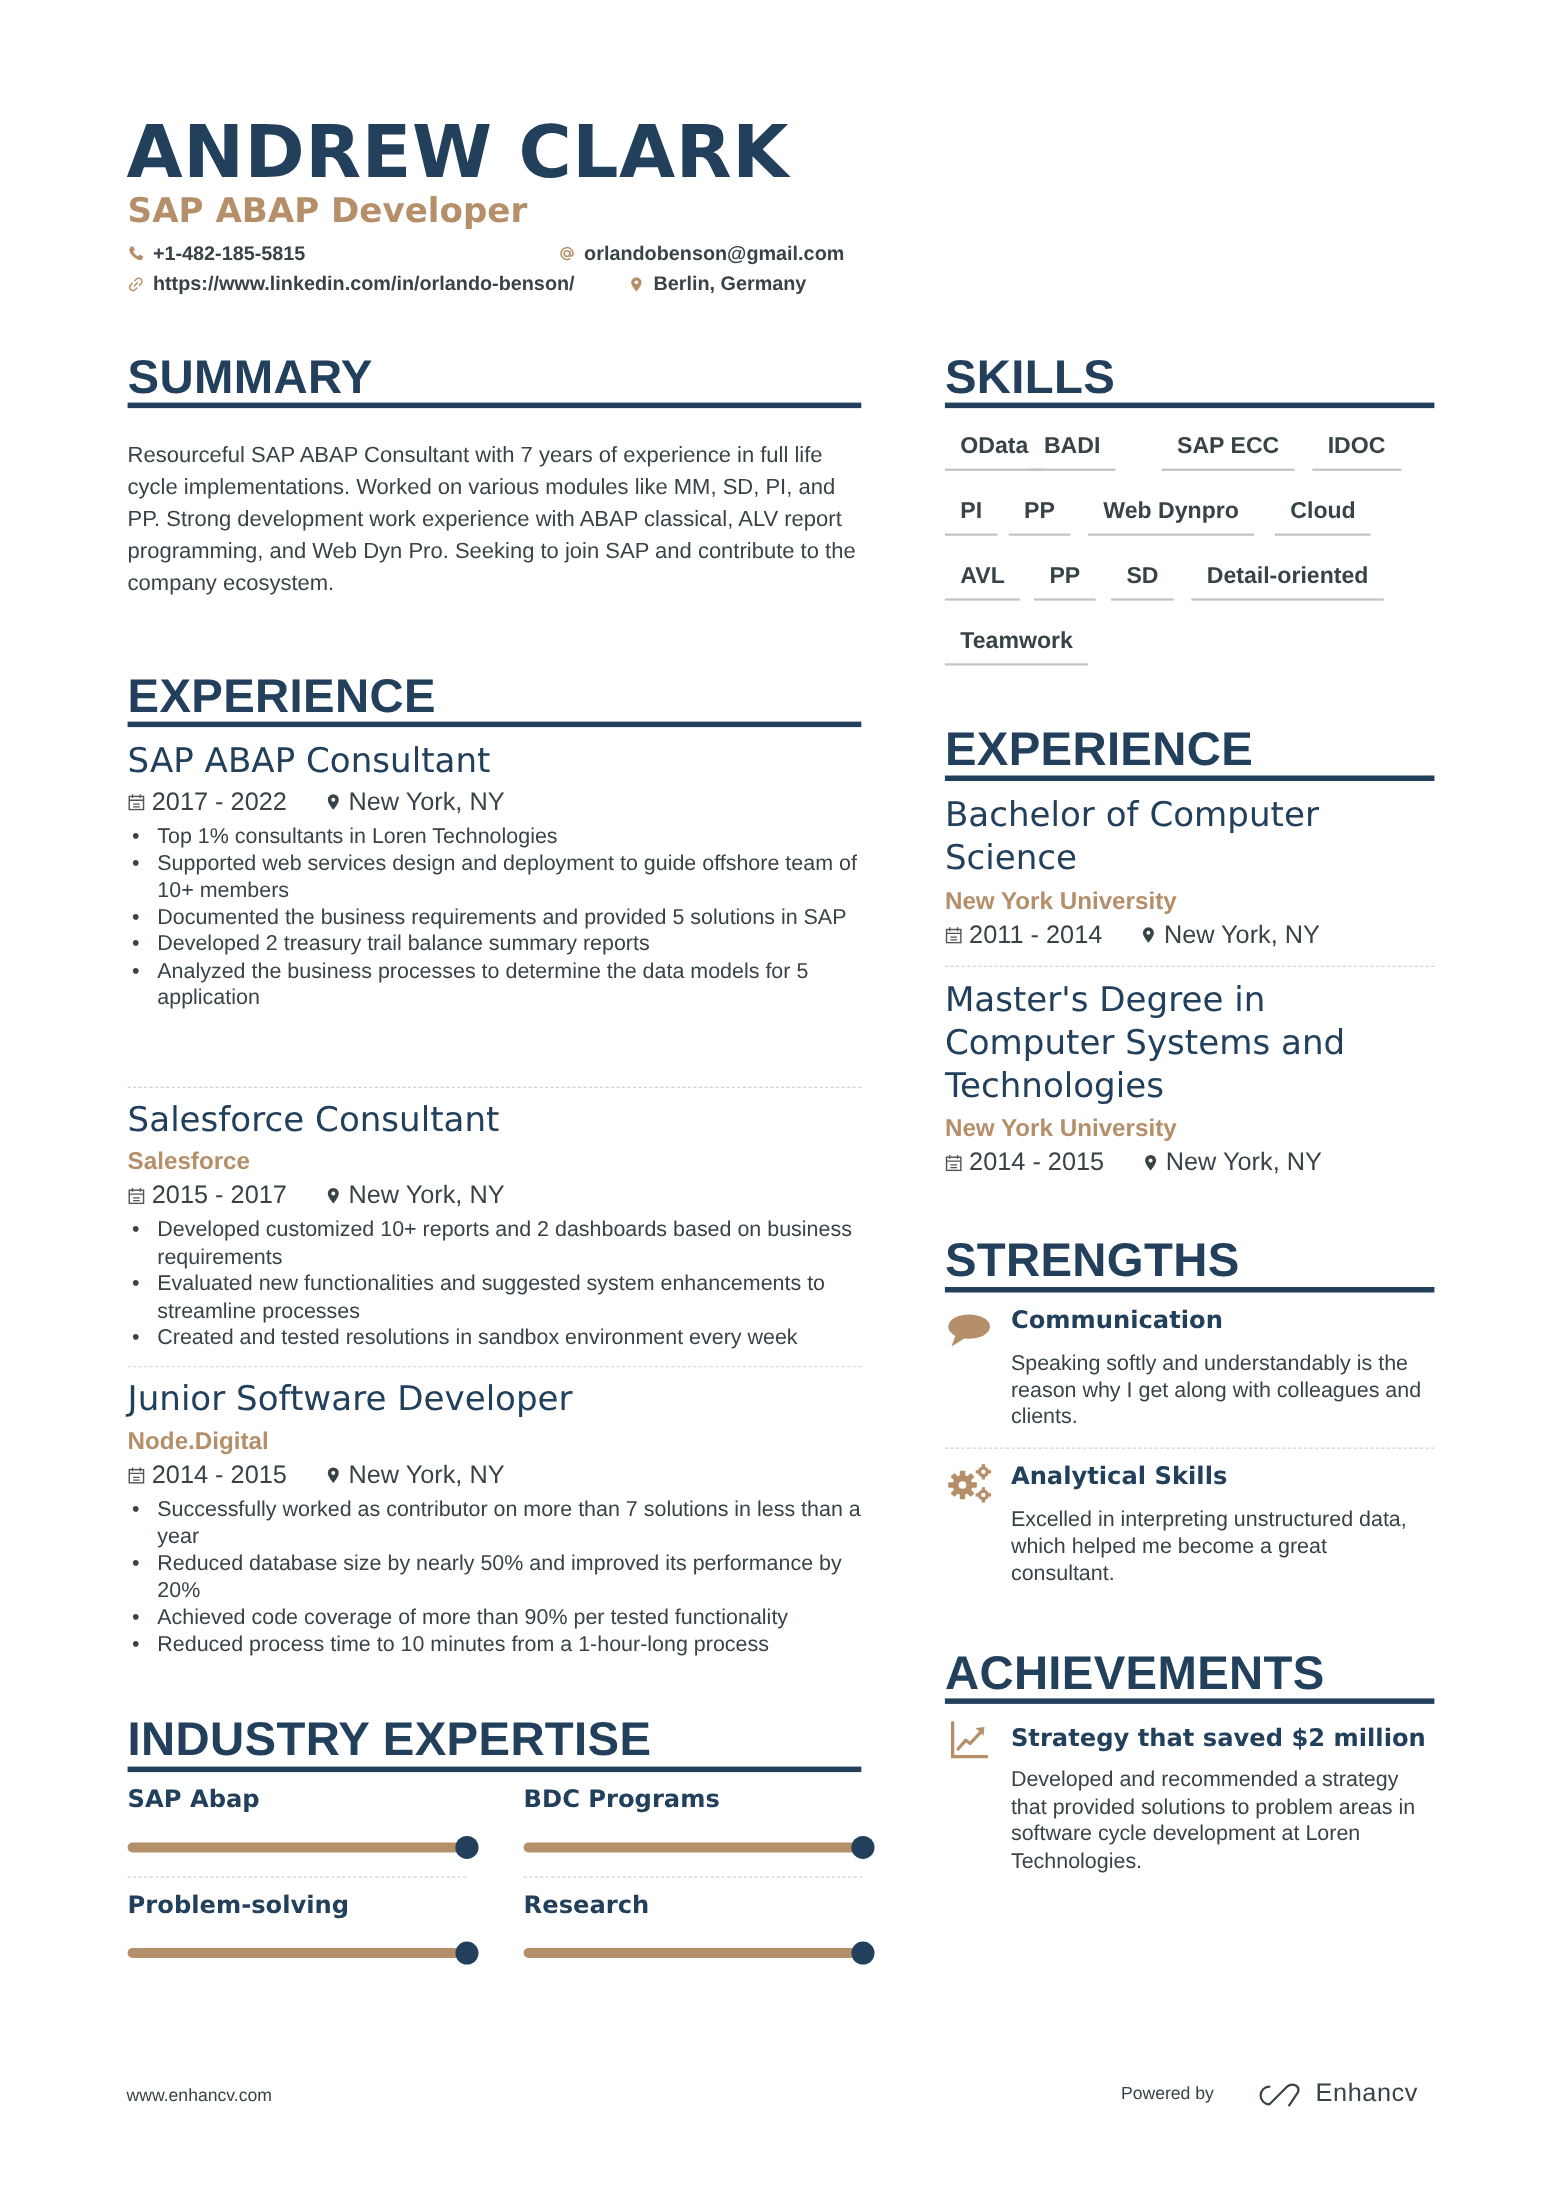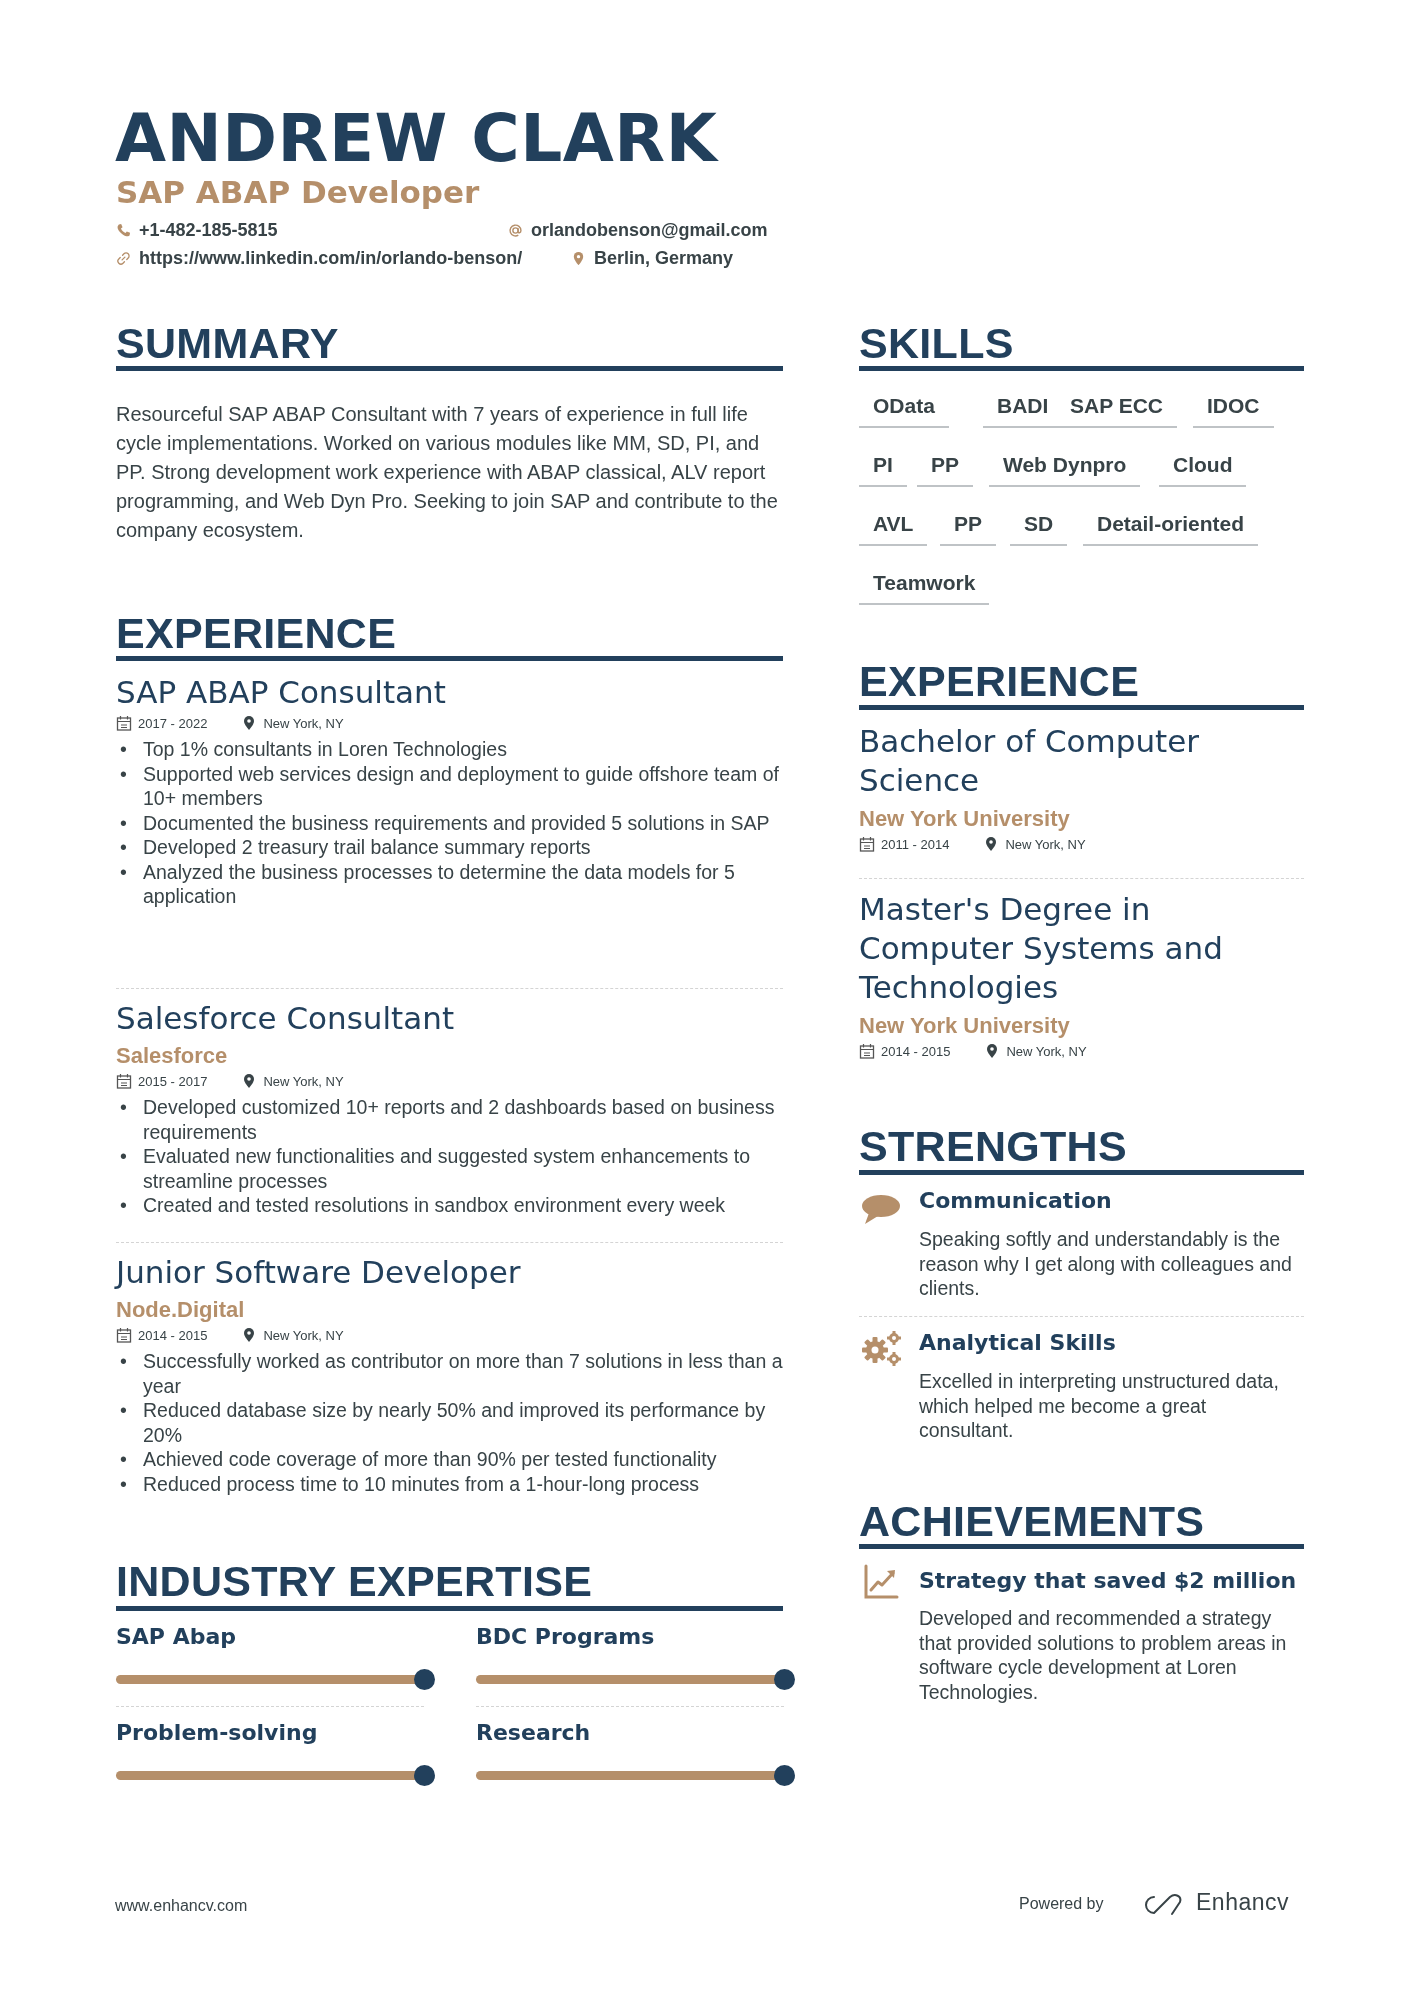--- a/index.html
+++ b/index.html
@@ -12,21 +12,21 @@
   .contact { font-size: 18px; font-weight: 700; color: #384347; display: flex; align-items: center; gap: 8px; }
   .contact svg { width: 15px; height: 15px; }
 
   .sec-title { font-family: Liberation Sans, sans-serif; font-size: 43px; font-weight: 700; color: #22405c; line-height: 1; letter-spacing: 0.3px; }
   .sec-rule { height: 5px; background: #22405c; }
 
   .summary { left: 116px; top: 400px; width: 670px; font-size: 20px; line-height: 29px; color: #384347; }
 
   .job-title { font-family: "DejaVu Sans", sans-serif; font-size: 31px; font-weight: 400; color: #22405c; line-height: 1.2; }
   .company { font-size: 22px; font-weight: 700; color: #b58f6a; }
-  .meta { display: flex; align-items: center; font-size: 13px; color: #384347; gap: 6px; }
+  .meta { display: flex; align-items: center; font-size: 23px; color: #384347; gap: 6px; }
   .meta .gap { width: 22px; }
   .meta svg { width: 16px; height: 16px; }
   .bullets { list-style: none; font-size: 19.5px; line-height: 24.5px; color: #384347; }
   .bullets li { position: relative; padding-left: 27px; }
   .bullets li::before { content: "•"; position: absolute; left: 4px; top: 0; }
   .dash { border-top: 1.5px dashed #d4d4d4; }
 
   .skill { position: absolute; font-size: 21px; font-weight: 700; color: #384347; padding: 0 14px 6px 14px; border-bottom: 2px solid #bfc3c6; line-height: 28px; }
 
   .edu-title { font-family: "DejaVu Sans", sans-serif; font-size: 31px; font-weight: 400; color: #22405c; line-height: 39px; width: 445px; }
@@ -184,21 +184,21 @@
   <div style="position:relative; margin-top:20px; height:21px;">
     <div class="bar-track abs" style="left:0; top:6px; width:308px;"></div>
     <div class="bar-knob abs" style="left:298px; top:0;"></div>
   </div>
 </div>
 
 <div class="abs sec-title" style="left:859px; top:322px;">SKILLS</div>
 <div class="abs sec-rule" style="left:859px; top:366px; width:445px;"></div>
 
 <div class="skill" style="left:859px; top:392px;">OData</div>
-<div class="skill" style="left:983px; top:392px;">BADI</div>
+<div class="skill" style="left:935px; top:392px;">BADI</div>
 <div class="skill" style="left:1056px; top:392px;">SAP ECC</div>
 <div class="skill" style="left:1193px; top:392px;">IDOC</div>
 
 <div class="skill" style="left:859px; top:451px;">PI</div>
 <div class="skill" style="left:917px; top:451px;">PP</div>
 <div class="skill" style="left:989px; top:451px;">Web Dynpro</div>
 <div class="skill" style="left:1159px; top:451px;">Cloud</div>
 
 <div class="skill" style="left:859px; top:510px;">AVL</div>
 <div class="skill" style="left:940px; top:510px;">PP</div>

